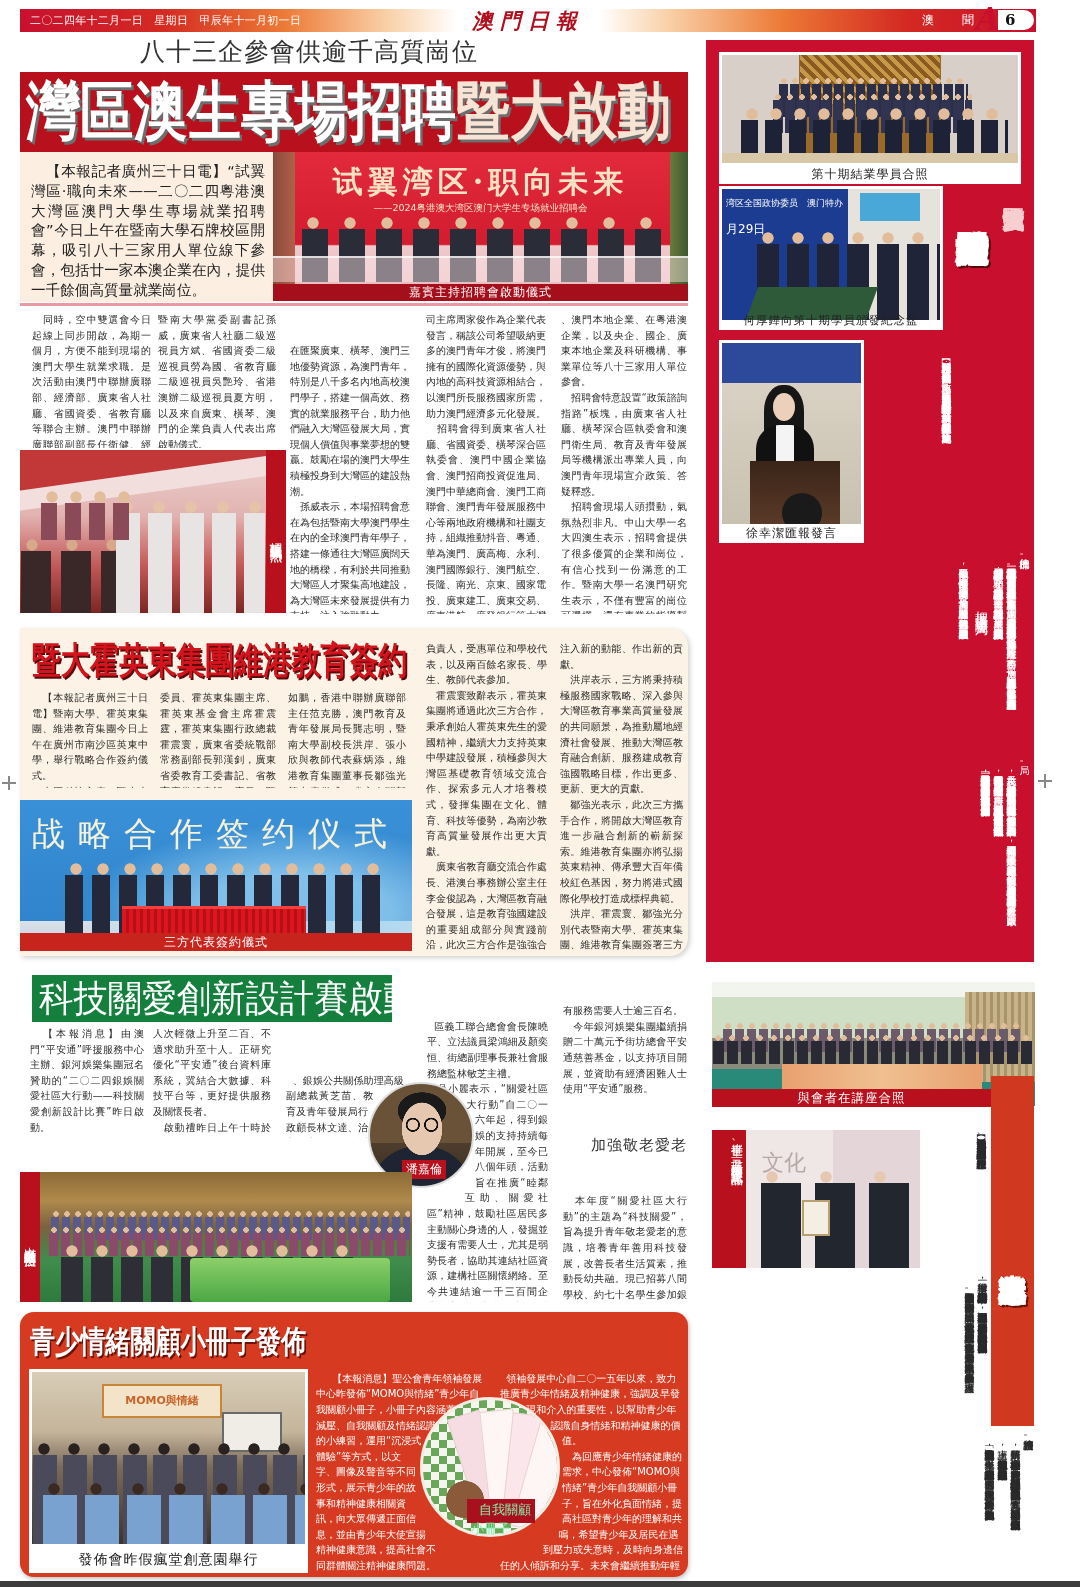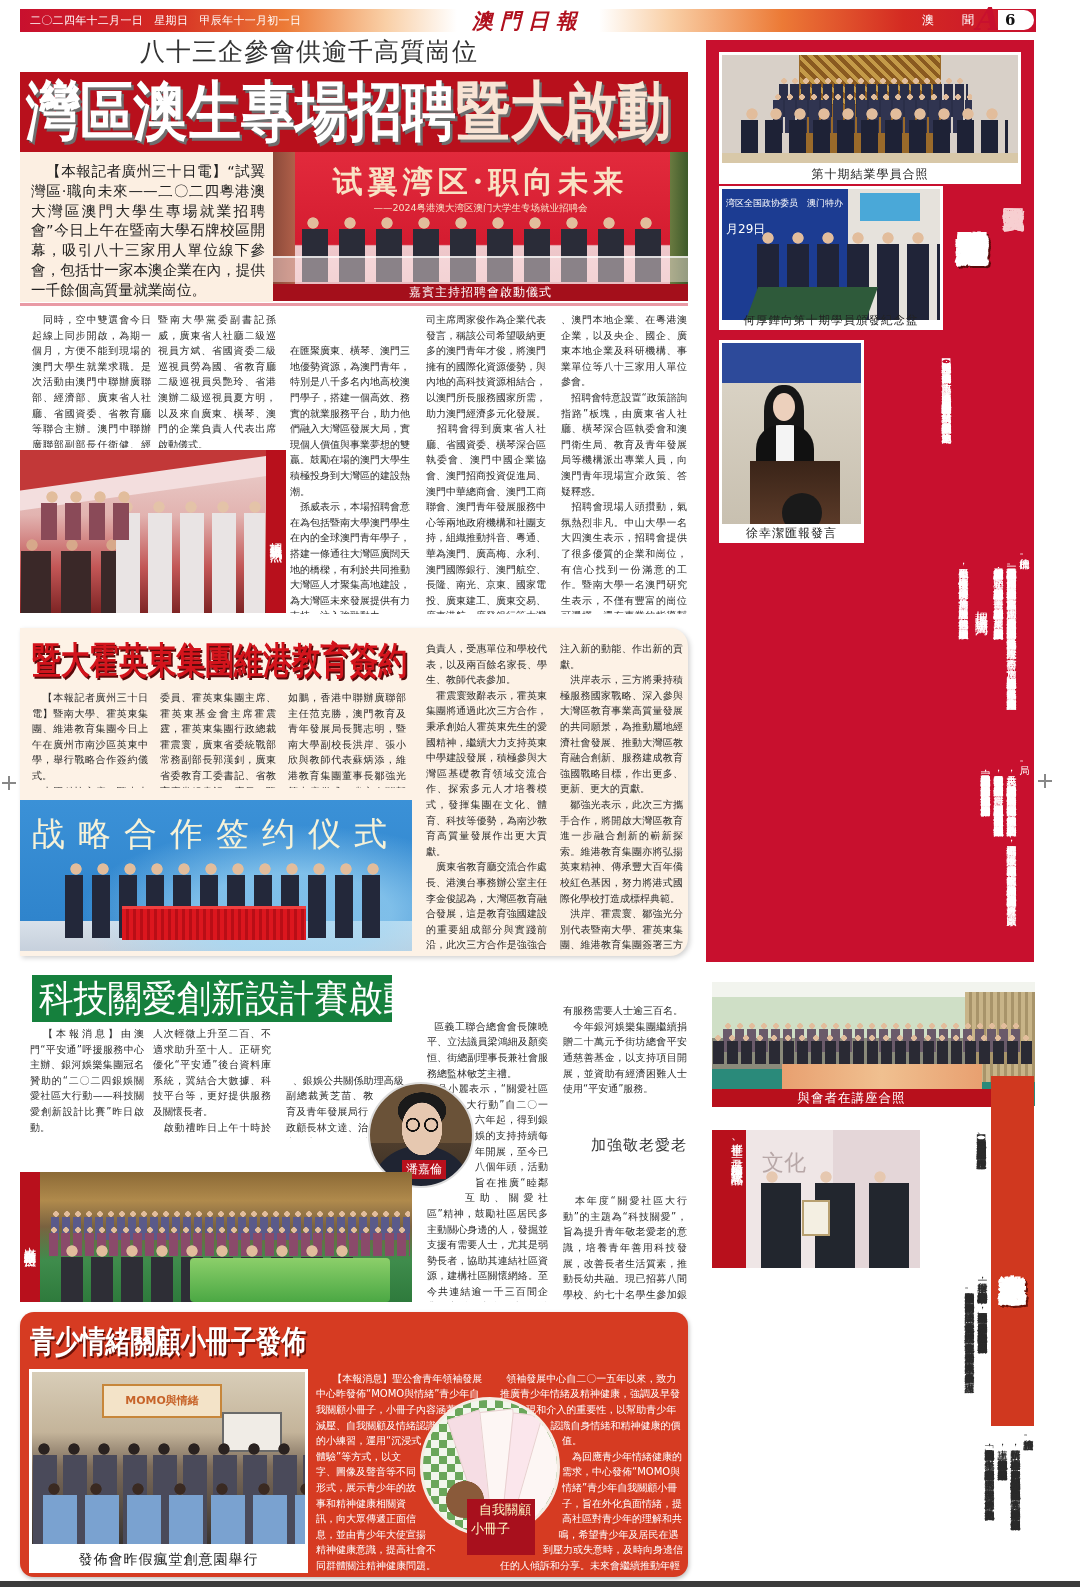--- a/index.html
+++ b/index.html
@@ -74,21 +74,21 @@
 
 .a4-box{left:20px;top:1312px;width:668px;height:265px;background:#d63b22;border-radius:14px;box-shadow:1px 2px 4px rgba(0,0,0,.25)}
 .a4-hl{left:30px;top:1320px;font-size:31px;line-height:42px;font-weight:bold;color:#fff;white-space:nowrap;transform:scaleX(.81);transform-origin:left top;text-shadow:2px 2px 0 #6b1208}
 .a4-frame{left:29px;top:1369px;width:279px;height:204px;background:#fff}
 .ph-momo{left:3px;top:3px;width:273px;height:172px;background:linear-gradient(180deg,#d8cdb8 0%,#c4b49a 35%,#7a6a5a 55%,#3a3430 100%)}
 .ph-momo .banner{position:absolute;left:70px;top:12px;width:120px;height:34px;background:#f3e3c8;border:2px solid #c7863a;color:#c7642a;font-size:11px;line-height:30px;text-align:center;font-weight:bold}
 .a4-cap{position:absolute;left:0;top:176px;width:100%;height:28px;text-align:center;font-size:14px;line-height:28px;color:#222;letter-spacing:1px}
 .col-w{color:#fff;text-align:left}
 .booklet{left:420px;top:1397px;width:140px;height:140px;border-radius:50%;border:3px solid #f5ece4;overflow:hidden;background:repeating-conic-gradient(#6aa65a 0 25%,#f2f6ec 0 50%) 0 0/16px 16px}
 .card{position:absolute;width:34px;height:110px;background:#fdf6f4;border:1px solid #e8d0d0}
-.booklet-label{left:467px;top:1499px;width:68px;height:56px;background:#a8101d;color:#fef9c3;font-size:13px;line-height:19px;padding:1px 4px}
+.booklet-label{left:467px;top:1499px;width:68px;height:24px;background:#a8101d;color:#86efac;font-size:13px;line-height:19px;padding:1px 4px}
 
 
 .r-box{left:706px;top:40px;width:328px;height:922px;background:#c8102e}
 .frame{position:absolute;background:#fff}
 .frame .ph{left:3px;top:3px}
 .frame .cap{position:absolute;left:0;bottom:0;width:100%;height:19px;text-align:center;font-size:12px;line-height:19px;color:#222;letter-spacing:1px;white-space:nowrap;overflow:hidden}
 .r-hl{left:952px;top:204px;width:42px;height:345px;writing-mode:vertical-rl;font-size:34px;line-height:42px;font-weight:bold;color:#fff;text-shadow:2px 2px 0 #5a0a0a;white-space:nowrap}
 .r-sub{left:998px;top:190px;width:32px;height:240px;writing-mode:vertical-rl;font-size:23px;line-height:32px;color:#f7cfd1;white-space:nowrap}
 .vwrap{position:absolute;writing-mode:vertical-rl;overflow:hidden;color:#fff}
 .vwrap .vt{white-space:pre-wrap;font-size:10px;line-height:13px;text-align:justify}
@@ -163,20 +163,21 @@
 　廣東省教育廳交流合作處長、港澳台事務辦公室主任李金俊認為，大灣區教育融合發展，這是教育強國建設的重要組成部分與實踐前沿，此次三方合作是強強合作，必將為粵港澳大灣區的融合發展和教育強國的建設，</div>
 <div class="col" style="left:560px;top:641px;width:123px;height:312px">注入新的動能、作出新的貢獻。
 　洪岸表示，三方將秉持積極服務國家戰略、深入參與大灣區教育事業高質量發展的共同願景，為推動屬地經濟社會發展、推動大灣區教育融合創新、服務建成教育強國戰略目標，作出更多、更新、更大的貢獻。
 　鄒強光表示，此次三方攜手合作，將開啟大灣區教育進一步融合創新的嶄新探索。維港教育集團亦將弘揚英東精神、傳承豐大百年僑校紅色基因，努力將港式國際化學校打造成標桿典範。
 　洪岸、霍震寰、鄒強光分別代表暨南大學、霍英東集團、維港教育集團簽署三方戰略合作協議。</div>
 
 <div class="ph ph-sign">
   <div class="title">战略合作签约仪式</div>
   <div class="people" style="left:44px;top:62px;width:324px;height:76px;--step:27px;--w:18px;--suit:#23283a"></div>
   <div class="table"></div>
+  <div class="caption-bar" style="background:#c8241e">三方代表簽約儀式</div>
 </div>
 
 <div class="a a3-hl">
   <div class="txt">科技關愛創新設計賽啟動</div>
 </div>
 <div class="col" style="left:30px;top:1026px;width:114px;height:110px">　【本報消息】由澳門“平安通”呼援服務中心主辦、銀河娛樂集團冠名贊助的“二〇二四銀娛關愛社區大行動——科技關愛創新設計比賽”昨日啟動。
 　“平安通”呼援服務中心經理潘嘉倫表示，近期天氣轉冷，“平安通”日均按鐘</div>
 <div class="col" style="left:153px;top:1026px;width:118px;height:110px">人次輕微上升至二百、不適求助升至十人。正研究優化“平安通”後台資料庫系統，冀結合大數據、科技平台等，更好提供服務及關懷長者。
 　啟動禮昨日上午十時於街坊總會社區服務大樓禮堂舉行，由街坊總會會長吳小麗</div>
 <div class="col" style="left:286px;top:1026px;width:118px;height:112px">

